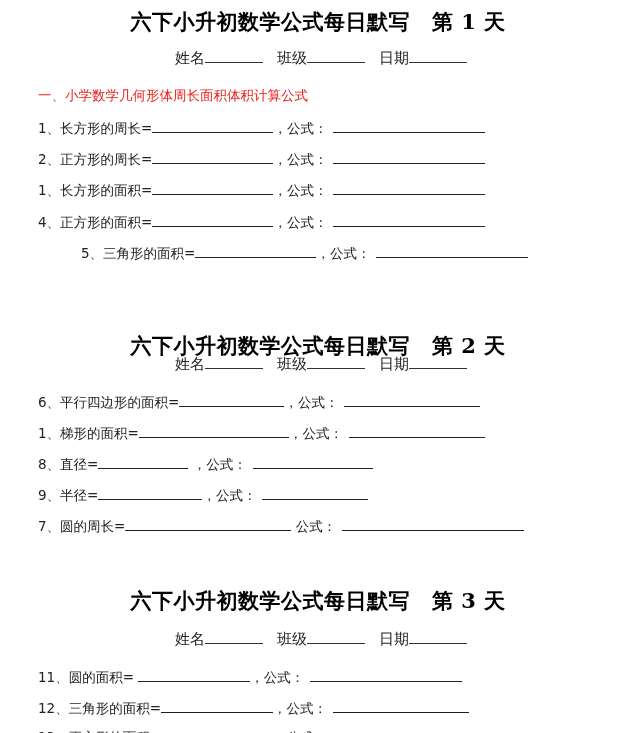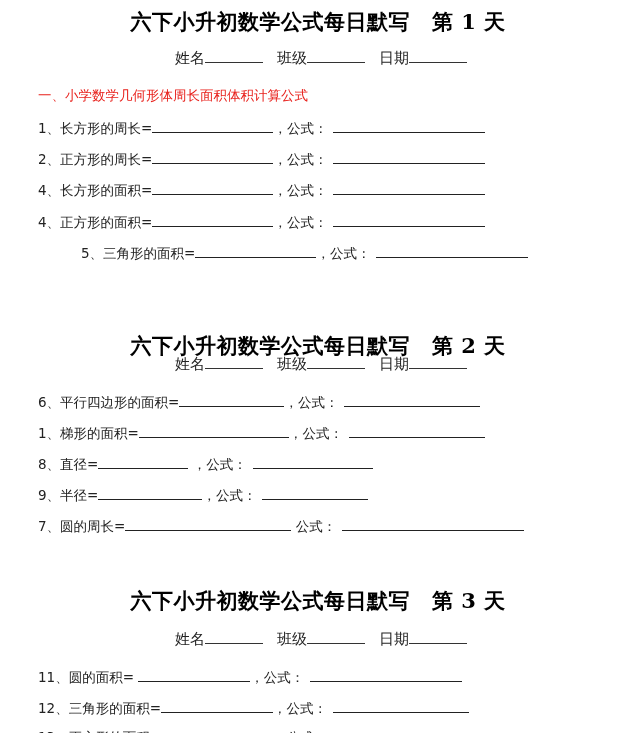--- a/index.html
+++ b/index.html
@@ -19,21 +19,21 @@
 <div class="title" style="top:8px;">
   <span>六下小升初数学公式每日默写</span><span class="day">第 1 天</span>
 </div>
 <div class="meta" style="top:49px;">
   <span>姓名</span><span class="blank"></span><span>班级</span><span class="blank"></span><span>日期</span><span class="blank"></span>
 </div>
 <div class="heading" style="top:87px;">一、小学数学几何形体周长面积体积计算公式</div>
 
 <div class="row" style="top:119px;"><span>1、长方形的周长=</span><span class="line" style="width:121px"></span><span>，公式：</span><span class="line" style="width:152px;margin-left:6px"></span></div>
 <div class="row" style="top:150px;"><span>2、正方形的周长=</span><span class="line" style="width:121px"></span><span>，公式：</span><span class="line" style="width:152px;margin-left:6px"></span></div>
-<div class="row" style="top:181px;"><span>4、长方形的面积=</span><span class="line" style="width:121px"></span><span>，公式：</span><span class="line" style="width:152px;margin-left:6px"></span></div>
+<div class="row" style="top:181px;"><span>1、长方形的面积=</span><span class="line" style="width:121px"></span><span>，公式：</span><span class="line" style="width:152px;margin-left:6px"></span></div>
 <div class="row" style="top:213px;"><span>4、正方形的面积=</span><span class="line" style="width:121px"></span><span>，公式：</span><span class="line" style="width:152px;margin-left:6px"></span></div>
 <div class="row" style="top:244px;margin-left:43px;"><span>5、三角形的面积=</span><span class="line" style="width:121px"></span><span>，公式：</span><span class="line" style="width:152px;margin-left:6px"></span></div>
 
 <div class="title" style="top:332px;">
   <span>六下小升初数学公式每日默写</span><span class="day">第 2 天</span>
 </div>
 <div class="meta" style="top:355px;">
   <span>姓名</span><span class="blank"></span><span>班级</span><span class="blank"></span><span>日期</span><span class="blank"></span>
 </div>
 

